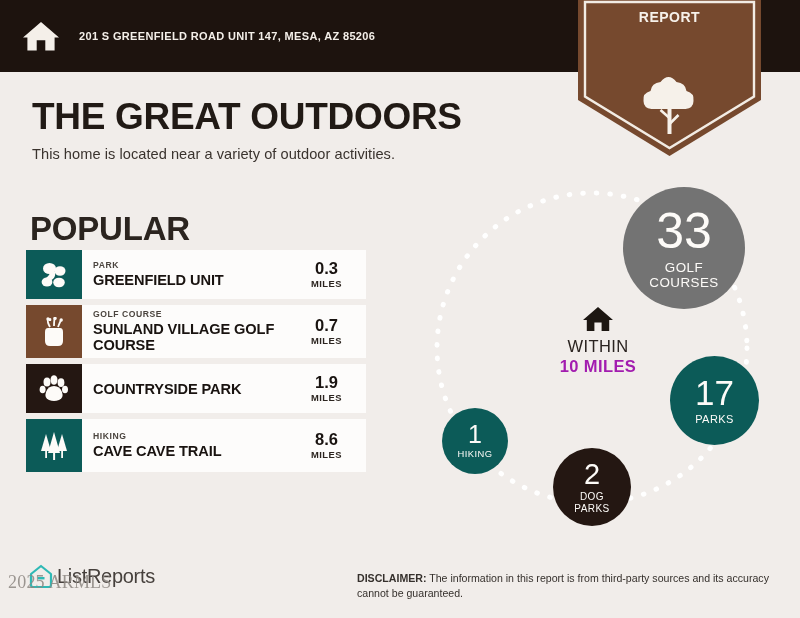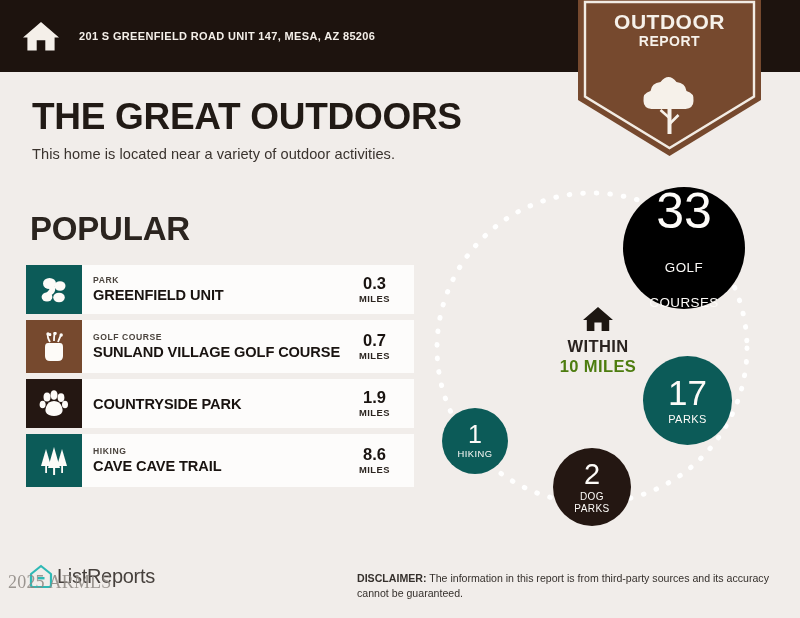--- a/index.html
+++ b/index.html
@@ -49,21 +49,21 @@
   .subtitle{
     position:absolute; left:32px; top:146px;
     font-size:14.6px; color:#3a332e; letter-spacing:.05px;
   }
   .popular{
     position:absolute; left:30px; top:210px;
     font-size:33px; font-weight:700; color:#2b241f; letter-spacing:-.2px;
   }
 
   
-  .list{ position:absolute; left:26px; top:265px; width:388px; }
+  .list{ position:absolute; left:26px; top:250px; width:340px; }
   .row{
     display:flex; align-items:stretch;
     background:#fdfcfb; height:49px; margin-bottom:6px;
   }
   .row.tall{ height:53px; }
   .tile{ width:56px; flex:0 0 56px; display:flex; align-items:center; justify-content:center; }
   .tile svg{ display:block; }
   .row-text{ flex:1 1 auto; padding-left:11px; display:flex; flex-direction:column; justify-content:center; }
   .row-cat{ font-size:8.6px; font-weight:700; color:#4b443e; letter-spacing:.55px; line-height:1.25; }
   .row-name{ font-size:14.6px; font-weight:700; color:#191310; letter-spacing:-.1px; line-height:1.12; margin-top:1px; }
@@ -75,43 +75,43 @@
   .diagram{ position:absolute; left:420px; top:175px; width:370px; height:370px; }
   .dots{ position:absolute; left:0; top:0; }
   .bubble{
     position:absolute; border-radius:50%;
     display:flex; flex-direction:column; align-items:center; justify-content:center;
     color:#fdfbf8; text-align:center; line-height:1;
   }
   .b-num{ font-weight:400; line-height:1; }
   .b-lab{ font-weight:400; letter-spacing:.45px; line-height:1.12; }
 
-  .bub-golf{ left:203px; top:12px; width:122px; height:122px; background:#000000;gap:20px; }
+  .bub-golf{ left:203px; top:12px; width:122px; height:122px; background:#737373; }
   .bub-golf .b-num{ font-size:50px; margin-bottom:4px; }
   .bub-golf .b-lab{ font-size:13.4px; }
 
-  .bub-parks{ left:223px; top:181px; width:89px; height:89px; background:#0c5b58; }
+  .bub-parks{ left:250px; top:181px; width:89px; height:89px; background:#0c5b58; }
   .bub-parks .b-num{ font-size:35px; margin-bottom:3px; }
   .bub-parks .b-lab{ font-size:11px; }
 
   .bub-dog{ left:133px; top:273px; width:78px; height:78px; background:#241712; }
   .bub-dog .b-num{ font-size:29px; margin-bottom:2px; }
   .bub-dog .b-lab{ font-size:10px; }
 
   .bub-hike{ left:22px; top:233px; width:66px; height:66px; background:#0c5b58; }
   .bub-hike .b-num{ font-size:25px; margin-bottom:2px; }
   .bub-hike .b-lab{ font-size:9.4px; }
 
   .center-mark{
     position:absolute; left:118px; top:130px; width:120px;
     display:flex; flex-direction:column; align-items:center; color:#1d1712;
   }
   .center-mark svg{ display:block; width:32px; height:28px; }
-  .cm-l1{ font-size:16.5px; font-weight:700; letter-spacing:.4px; margin-top:4px; color:#2a2320; }
-  .cm-l2{ font-size:16.5px; font-weight:700; letter-spacing:.4px; margin-top:1px; color:#4d7c0f; }
+  .cm-l1{ font-size:16.5px; font-weight:400; letter-spacing:.4px; margin-top:4px; color:#2a2320; }
+  .cm-l2{ font-size:16.5px; font-weight:700; letter-spacing:.4px; margin-top:1px; color:#a21caf; }
 
   
   .logo{ position:absolute; left:28px; top:563px; display:flex; align-items:center; }
   .logo svg{ display:block; width:26px; height:26px; }
   .logo-text{ font-size:20px; color:#46403c; letter-spacing:-.3px; margin-left:3px; }
   .watermark{
     position:absolute; left:8px; top:572px;
     font-family:"Liberation Serif", serif;
     font-size:18px; color:#8d8782; opacity:.85; letter-spacing:.2px;
   }
@@ -137,21 +137,20 @@
   <svg viewBox="0 0 183 160" xmlns="http://www.w3.org/2000/svg">
     <path d="M0 0 H183 V104 L91.5 160 L0 104 Z" fill="#76492e"></path>
     <path d="M7 6 H176 V100.5 L91.5 152 L7 100.5 Z" fill="none" stroke="#f2ece4" stroke-width="2.4"></path>
     <g transform="translate(91.5,112)">
       <path d="M-9 -26 q-9 1 -10 9 q-8 2 -7 10 q0 7 8 8 l34 0 q8 -1 8 -8 q1 -8 -7 -10 q-1 -8 -10 -9 q-4 -5 -8 -5 q-4 0 -8 5 Z" fill="#f6f1ea"></path>
       <rect x="-2" y="-2" width="4" height="28" fill="#f6f1ea"></rect>
       <path d="M0 10 L-9 2 M0 16 L9 7" stroke="#f6f1ea" stroke-width="2.6" fill="none"></path>
     </g>
   </svg>
   <div class="badge-text">
-    <div class="badge-line1">OUTDOOR</div>
     <div class="badge-line2">REPORT</div>
   </div>
 </div>
 
 <div class="title">THE GREAT OUTDOORS</div>
 <div class="subtitle">This home is located near a variety of outdoor activities.</div>
 <div class="popular">POPULAR</div>
 
 <div class="list">
 

